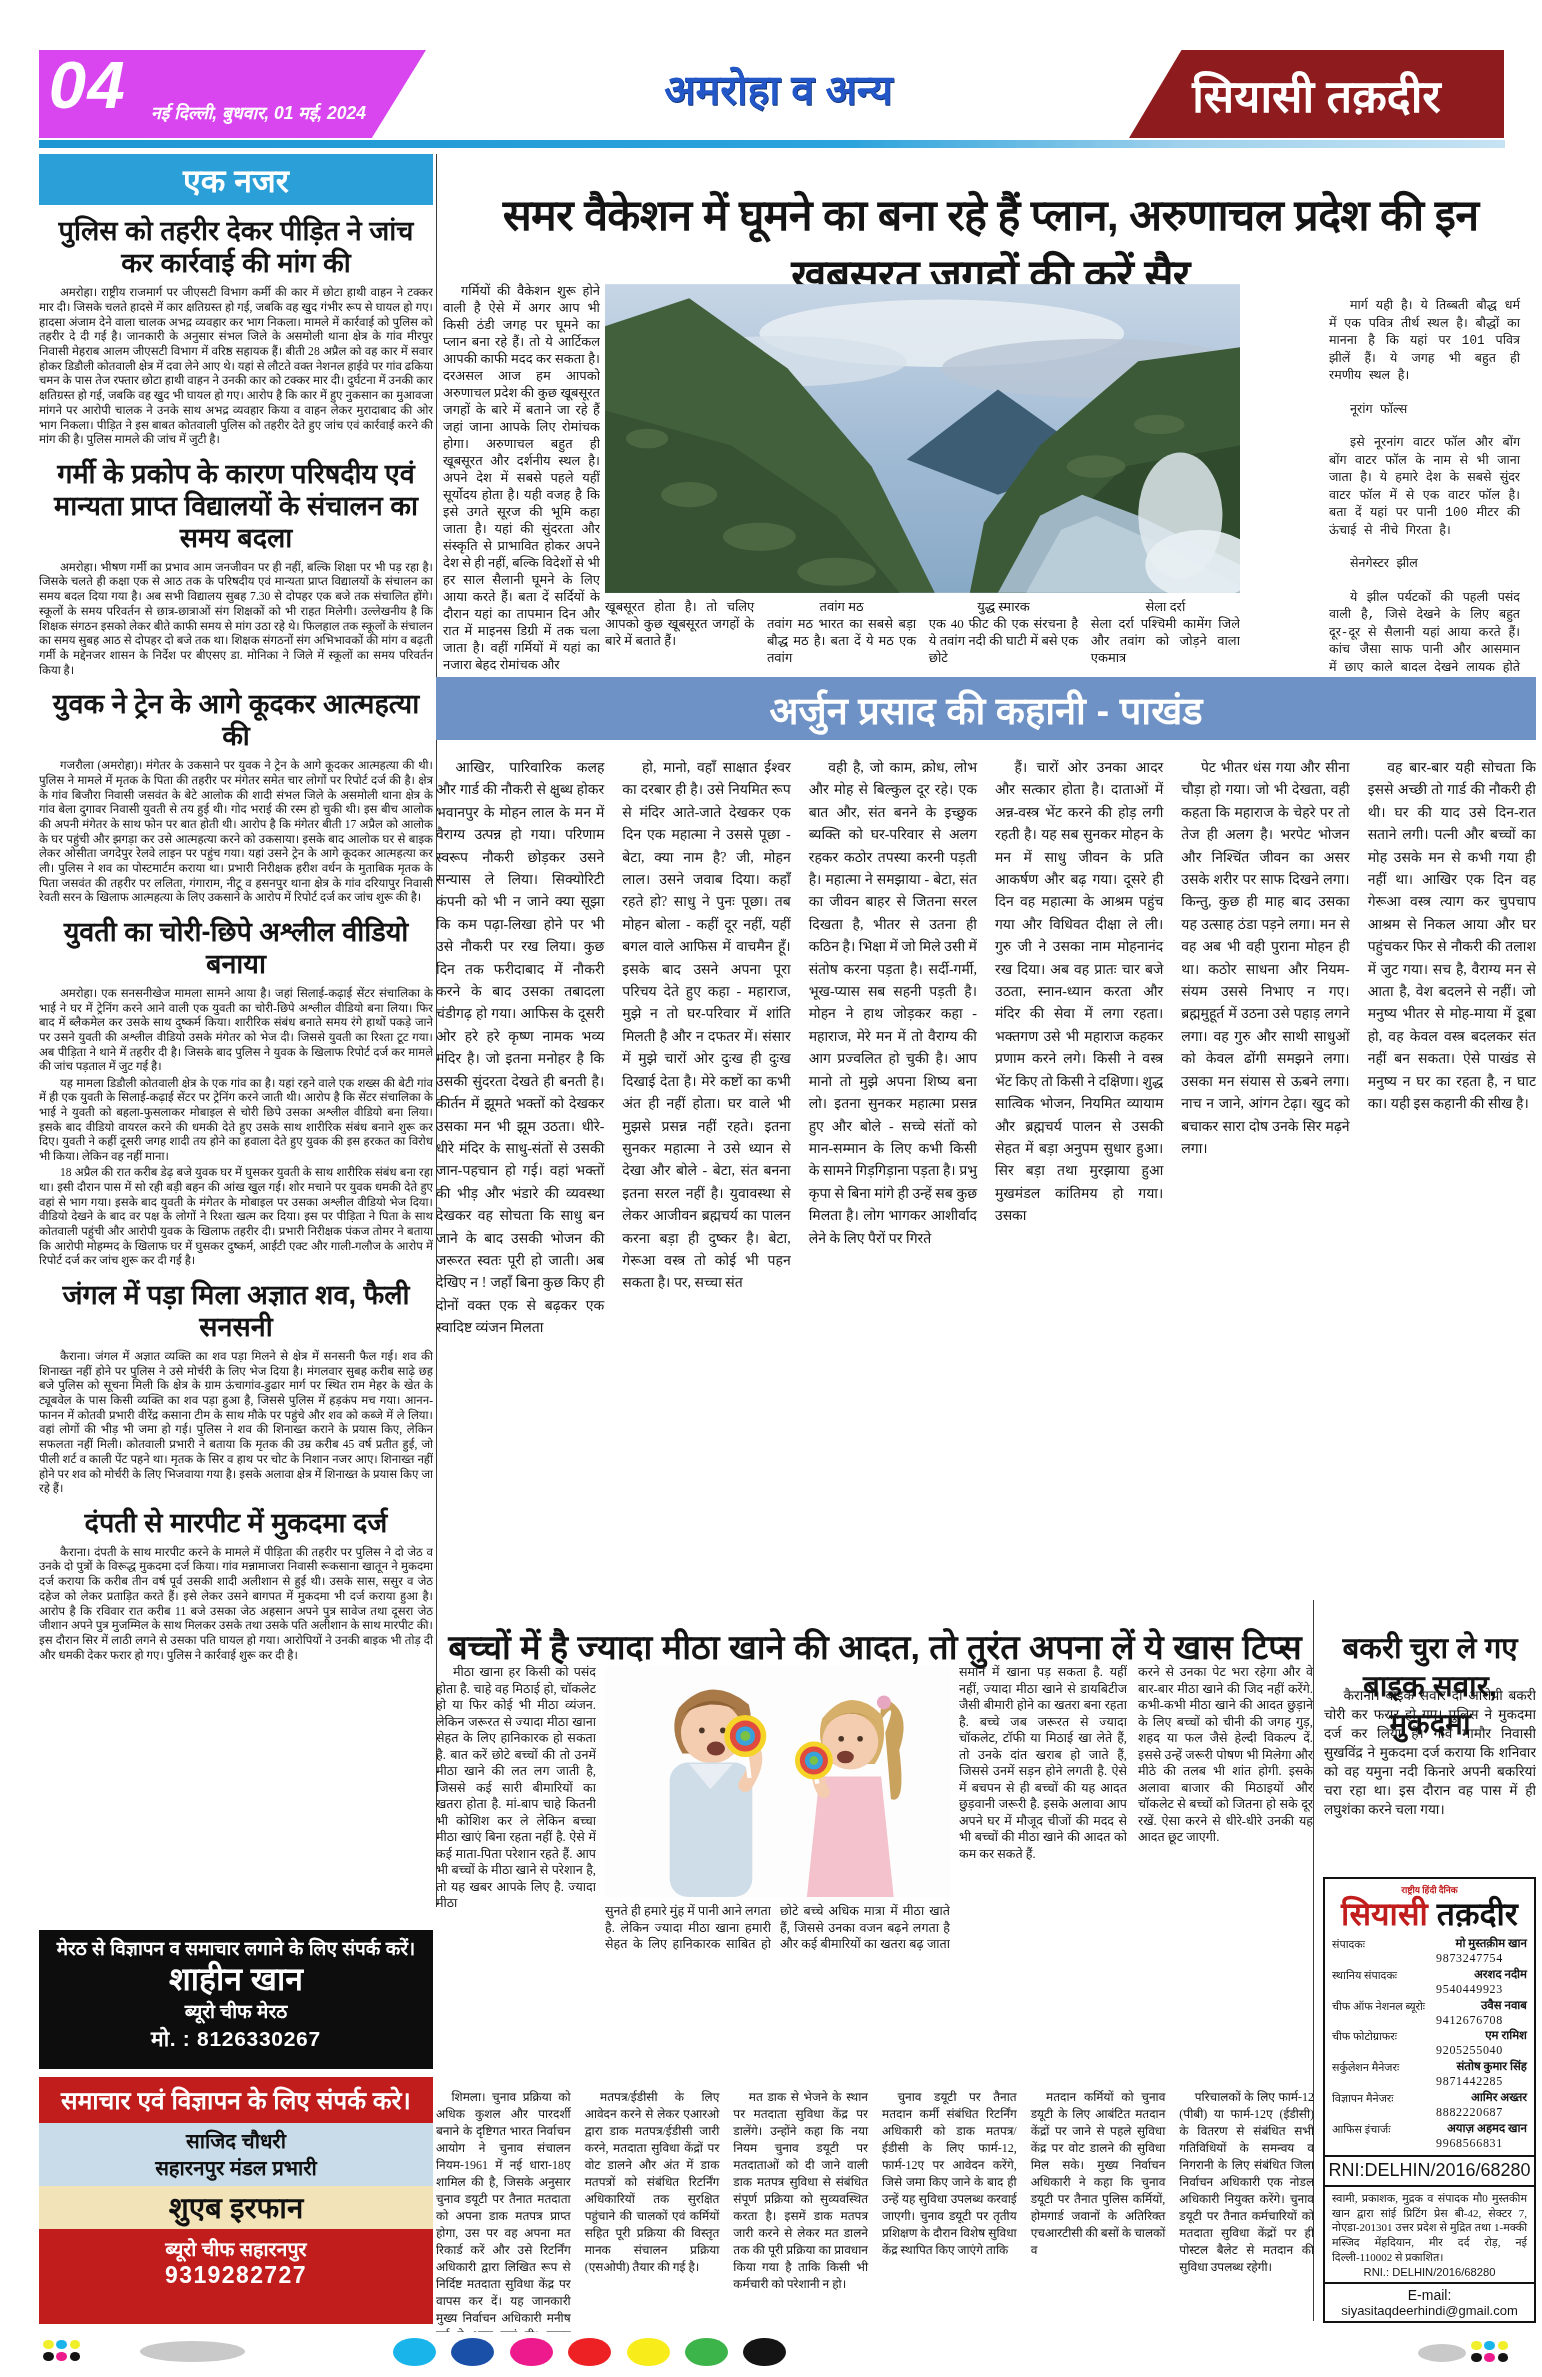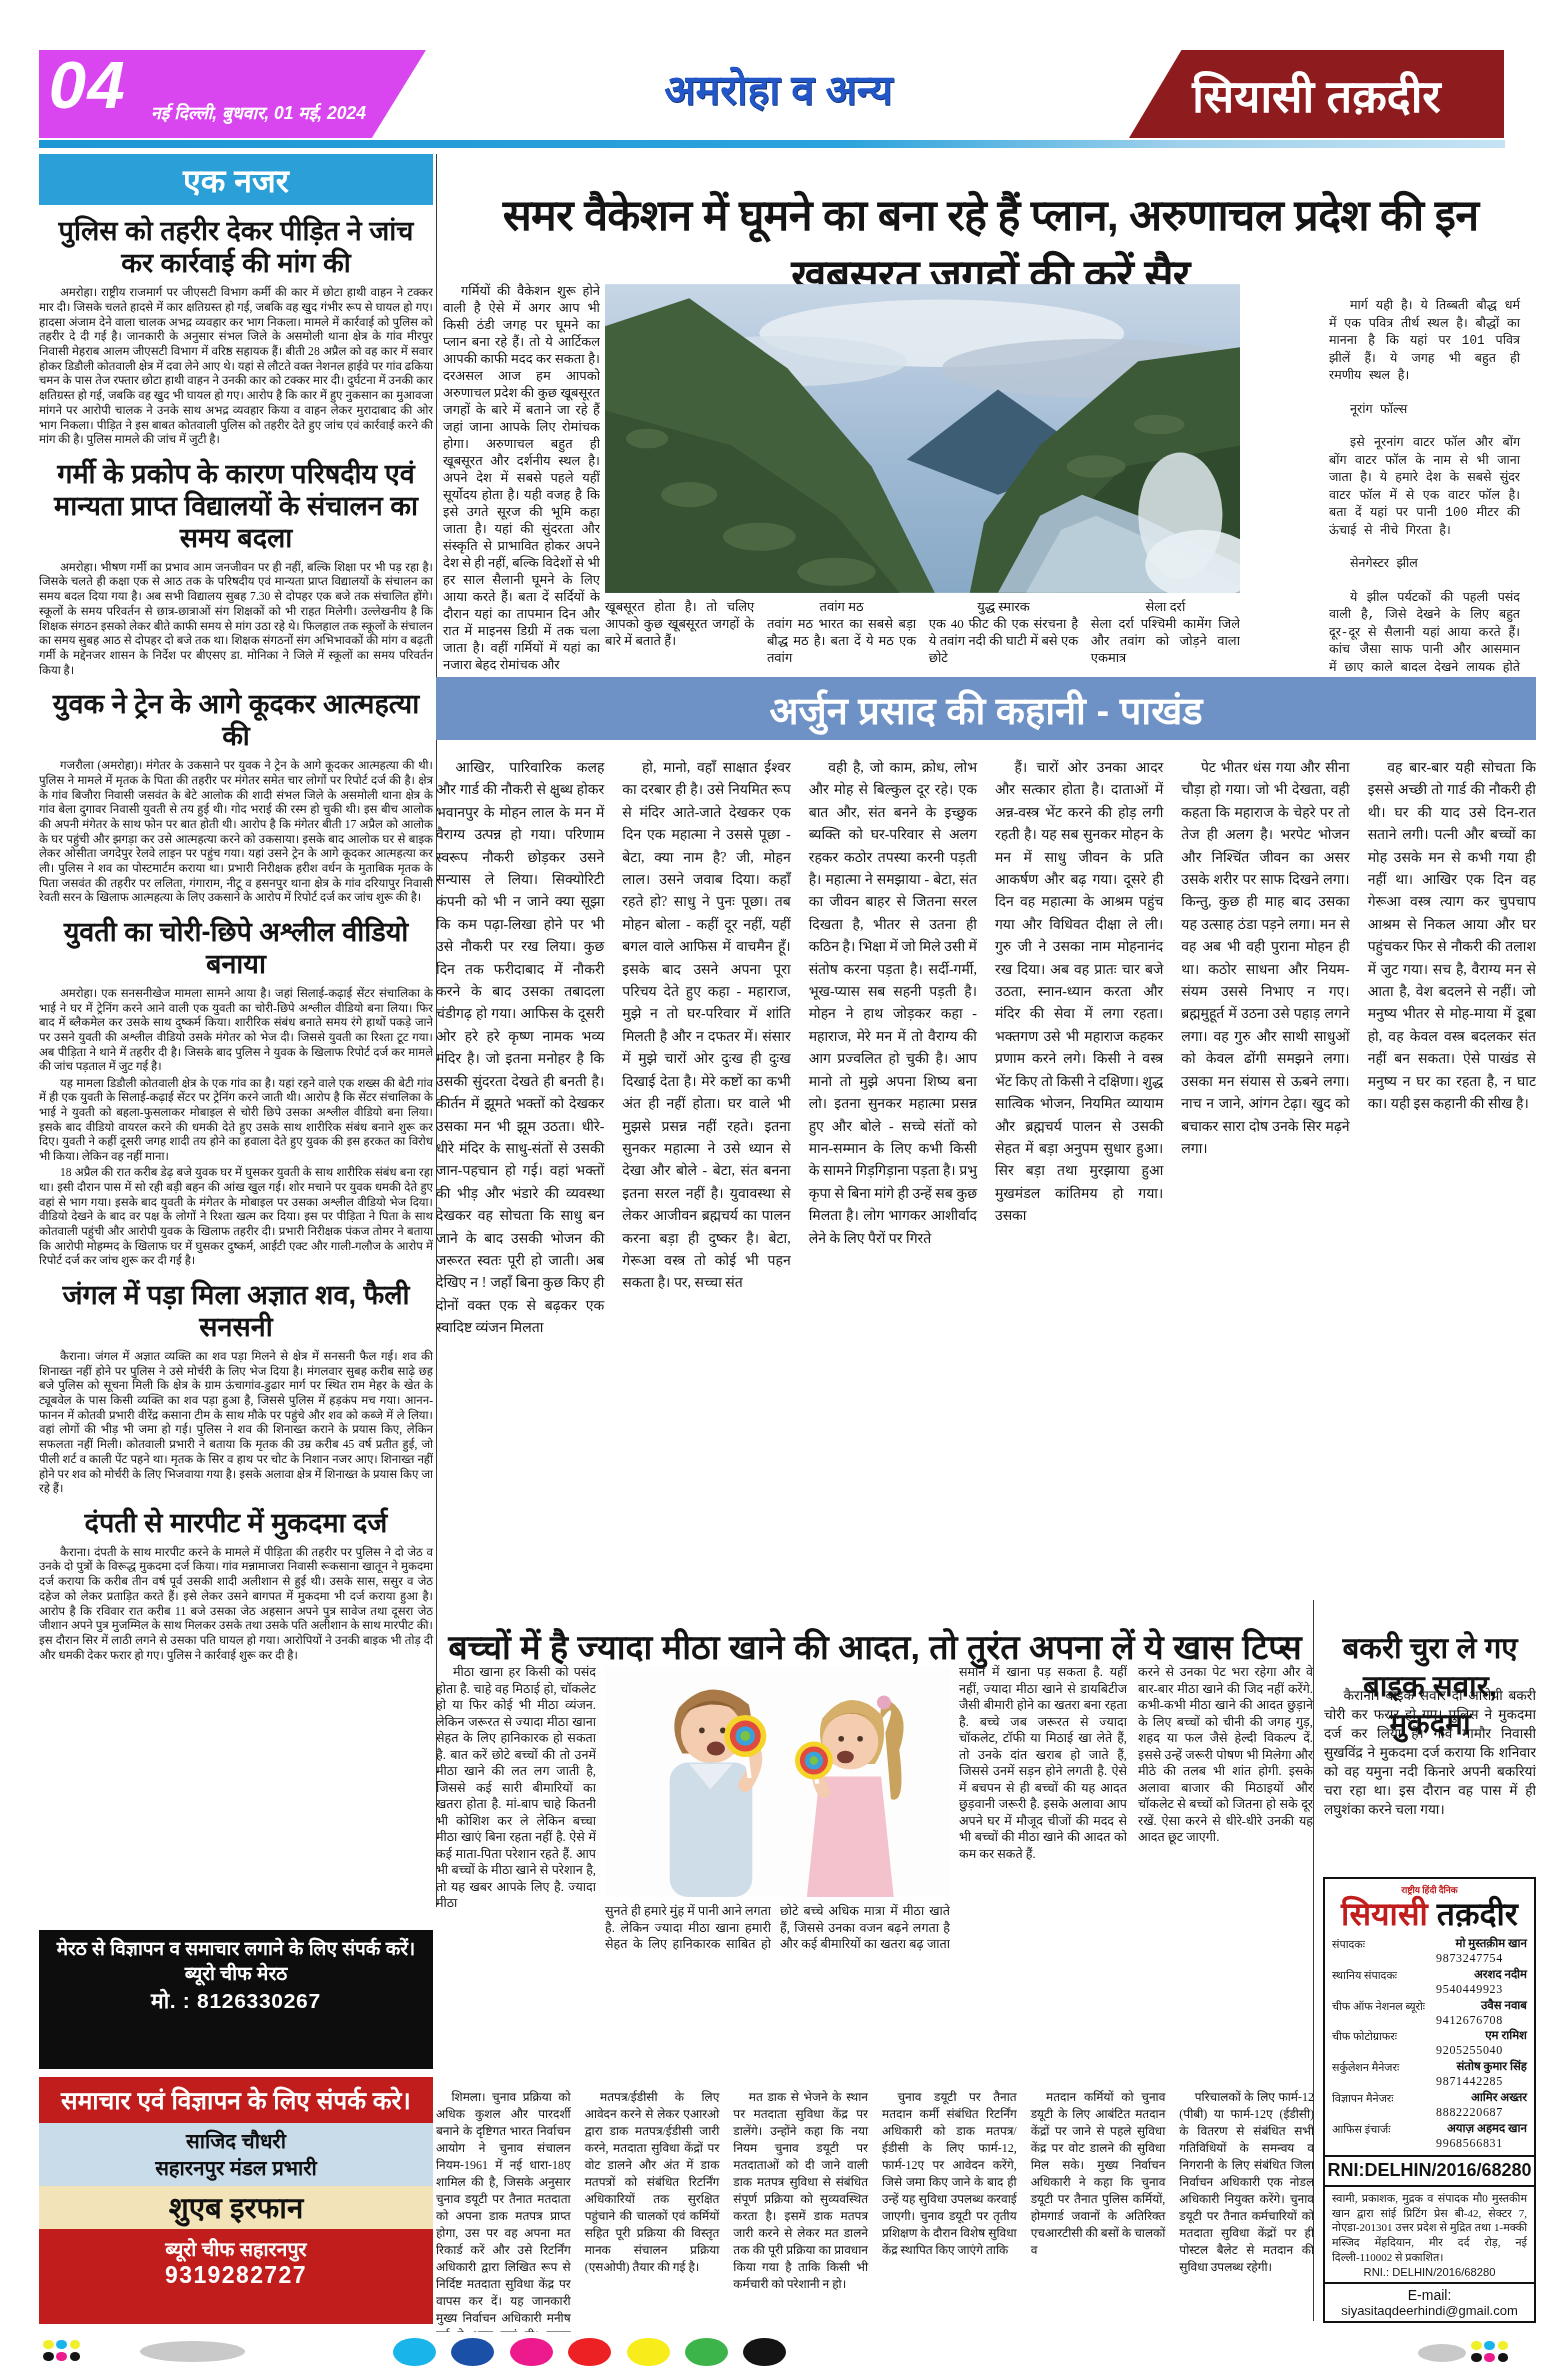--- a/index.html
+++ b/index.html
@@ -75,21 +75,21 @@
   
   .imprint{left:1323px;top:1877px;width:213px;height:446px;border:2.1px solid #111;
     box-sizing:border-box;overflow:hidden;text-align:center;background:#fff;}
   .imp-tag{color:#c21d1d;font-size:9px;padding-top:3.5px;font-weight:700;}
   .imp-logo{font-weight:800;font-size:32px;line-height:36px;}
   .imp-red{color:#c21d1d;} .imp-blk{color:#111;}
   .imp-staff{padding:2.8px 7px 1.4px;}
   .srow{display:flex;justify-content:space-between;font-size:11px;line-height:14px;margin-top:2.8px;}
   .srole{white-space:nowrap;} .sname{font-weight:800;font-size:11.6px;}
   .sphone{text-align:right;padding-right:24px;font-size:12px;letter-spacing:0.7px;line-height:14px;}
-  .imp-rni{border-top:2.1px solid #111;border-bottom:2.1px solid #111;font-weight:700;font-size:18px;
+  .imp-rni{border-top:2.1px solid #111;border-bottom:2.1px solid #111;font-weight:400;font-size:18px;
     padding:3.5px 0;margin-top:3.5px;font-family:"Liberation Sans",sans-serif;}
   .imp-pub{font-size:11px;line-height:14.7px;text-align:justify;padding:4.2px 7px 0;}
   .imp-rni2{font-size:11.2px;padding:1.4px 0 4.2px;font-family:"Liberation Sans",sans-serif;}
   .imp-email{border-top:2.1px solid #111;padding:2.8px 0 4.2px;font-family:"Liberation Sans",sans-serif;}
   .em-l1{font-size:14px;} .em-l2{font-size:13px;}
   
   .elec-head{left:436px;top:1951px;width:878px;font-weight:800;font-size:37px;line-height:65px;
     text-align:center;letter-spacing:-0.7px;}
   .elec-cols{left:436px;top:2089px;width:878px;height:243px;display:flex;gap:14px;overflow:hidden;}
   .elec-col{flex:1;font-size:12px;line-height:17px;text-align:justify;text-indent:15.4px;}
@@ -135,20 +135,21 @@
     <p class="lbody">कैराना। जंगल में अज्ञात व्यक्ति का शव पड़ा मिलने से क्षेत्र में सनसनी फैल गई। शव की शिनाख्त नहीं होने पर पुलिस ने उसे मोर्चरी के लिए भेज दिया है। मंगलवार सुबह करीब साढ़े छह बजे पुलिस को सूचना मिली कि क्षेत्र के ग्राम ऊंचागांव-डुढार मार्ग पर स्थित राम मेहर के खेत के ट्यूबवेल के पास किसी व्यक्ति का शव पड़ा हुआ है, जिससे पुलिस में हड़कंप मच गया। आनन-फानन में कोतवी प्रभारी वीरेंद्र कसाना टीम के साथ मौके पर पहुंचे और शव को कब्जे में ले लिया। वहां लोगों की भीड़ भी जमा हो गई। पुलिस ने शव की शिनाख्त कराने के प्रयास किए, लेकिन सफलता नहीं मिली। कोतवाली प्रभारी ने बताया कि मृतक की उम्र करीब 45 वर्ष प्रतीत हुई, जो पीली शर्ट व काली पेंट पहने था। मृतक के सिर व हाथ पर चोट के निशान नजर आए। शिनाख्त नहीं होने पर शव को मोर्चरी के लिए भिजवाया गया है। इसके अलावा क्षेत्र में शिनाख्त के प्रयास किए जा रहे हैं।</p>
 
     <h2 class="lhead sans">दंपती से मारपीट में मुकदमा दर्ज</h2>
     <p class="lbody">कैराना। दंपती के साथ मारपीट करने के मामले में पीड़िता की तहरीर पर पुलिस ने दो जेठ व उनके दो पुत्रों के विरूद्ध मुकदमा दर्ज किया। गांव मन्नामाजरा निवासी रूकसाना खातून ने मुकदमा दर्ज कराया कि करीब तीन वर्ष पूर्व उसकी शादी अलीशान से हुई थी। उसके सास, ससुर व जेठ दहेज को लेकर प्रताड़ित करते हैं। इसे लेकर उसने बागपत में मुकदमा भी दर्ज कराया हुआ है। आरोप है कि रविवार रात करीब 11 बजे उसका जेठ अहसान अपने पुत्र सावेज तथा दूसरा जेठ जीशान अपने पुत्र मुजम्मिल के साथ मिलकर उसके तथा उसके पति अलीशान के साथ मारपीट की। इस दौरान सिर में लाठी लगने से उसका पति घायल हो गया। आरोपियों ने उनकी बाइक भी तोड़ दी और धमकी देकर फरार हो गए। पुलिस ने कार्रवाई शुरू कर दी है।</p>
   </div>
 
   <div class="abs vline1"></div>
 
   <div class="abs ad-black sans">
     <div class="adb-l1">मेरठ से विज्ञापन व समाचार लगाने के लिए संपर्क करें।</div>
+    <div class="adb-name">शाहीन खान</div>
     <div class="adb-role">ब्यूरो चीफ मेरठ</div>
     <div class="adb-phone">मो. : 8126330267</div>
   </div>
   <div class="abs ad-red sans">
     <div class="adr-head">समाचार एवं विज्ञापन के लिए संपर्क करे।</div>
     <div class="strip-blue">
       <div>साजिद चौधरी</div>
       <div>सहारनपुर मंडल प्रभारी</div>
     </div>
     <div class="strip-cream">शुएब इरफान</div>

